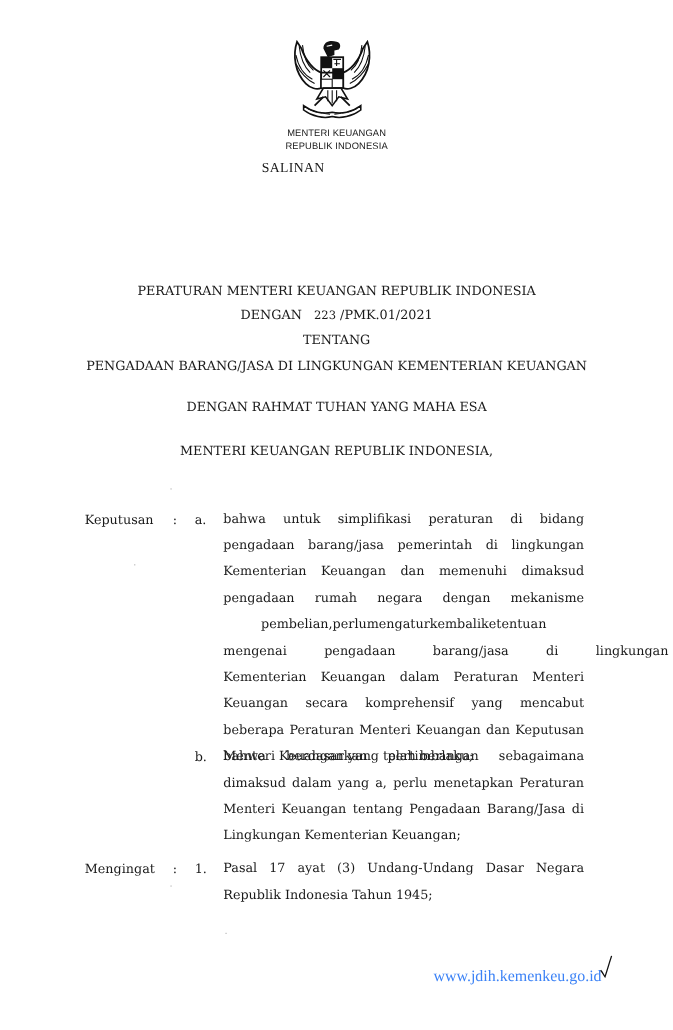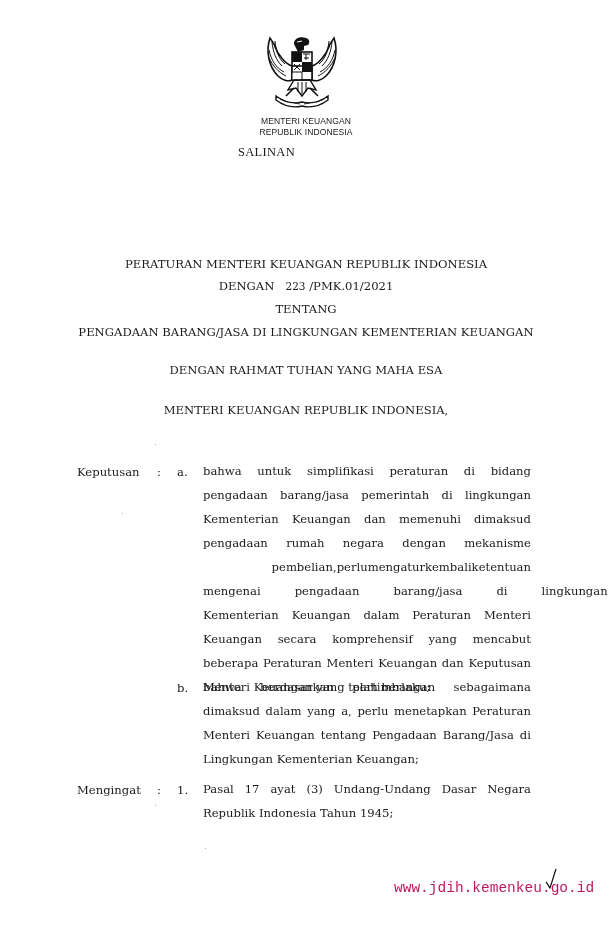--- a/index.html
+++ b/index.html
@@ -17,22 +17,22 @@
   .center-line { position: absolute; left: 0; width: 612px; text-align: center;
                  font-size: 11.6px; letter-spacing: 0px; white-space: nowrap; }
   .nomor-num { font-size: 10.5px; }
   .label { position: absolute; font-size: 11.6px; white-space: nowrap; }
   .colon { position: absolute; font-size: 11.6px; }
   .marker { position: absolute; font-size: 11.6px; }
   .para { position: absolute; left: 203px; width: 328px; font-size: 11.6px; }
   .para .ln { display: block; height: 24px; line-height: 24px; text-align: justify;
               text-align-last: justify; white-space: nowrap; }
   .para .ln.last { text-align-last: left; }
-  .footer-link { position: absolute; left: 394px; top: 880px; font-family: Liberation Mono, monospace;
-                 font-size: 14.5px; color: #be185d; text-decoration: none; white-space: nowrap; }
+  .footer-link { position: absolute; left: 394px; top: 880px; font-family: Liberation Serif, serif;
+                 font-size: 14.5px; color: #3b82f6; text-decoration: none; white-space: nowrap; }
   .checkmark { position: absolute; left: 545px; top: 868px; width: 12px; height: 22px; }
   .speck { position: absolute; width: 1px; height: 1px; background: #aaa; }
 </style>
 </head>
 <body>
 
 <div class="page">
 
   <svg class="emblem" viewBox="0 0 76 82">
 
@@ -108,21 +108,21 @@
         <span>memenuhi</span>
         <span>dimaksud</span>
       </span>
     <span class="ln" style="display: flex; justify-content: space-between;">
         <span>pengadaan</span>
         <span>rumah</span>
         <span>negara</span>
         <span>dengan</span>
         <span>mekanisme</span>
       </span>
-    <span class="ln" style="display: flex; justify-content: flex-end;">
+    <span class="ln" style="display: flex; justify-content: center;">
         <span>pembelian,</span>
         <span>perlu</span>
         <span>mengatur</span>
         <span>kembali</span>
         <span>ketentuan</span>
       </span>
     <span class="ln" style="display: flex; justify-content: space-between; gap: 34px;">
         <span>mengenai</span>
         <span>pengadaan</span>
         <span>barang/jasa</span>

